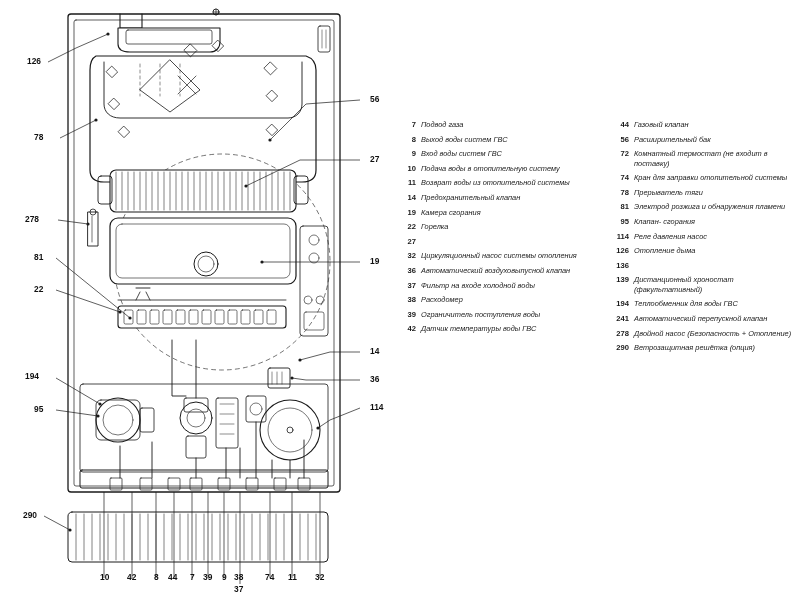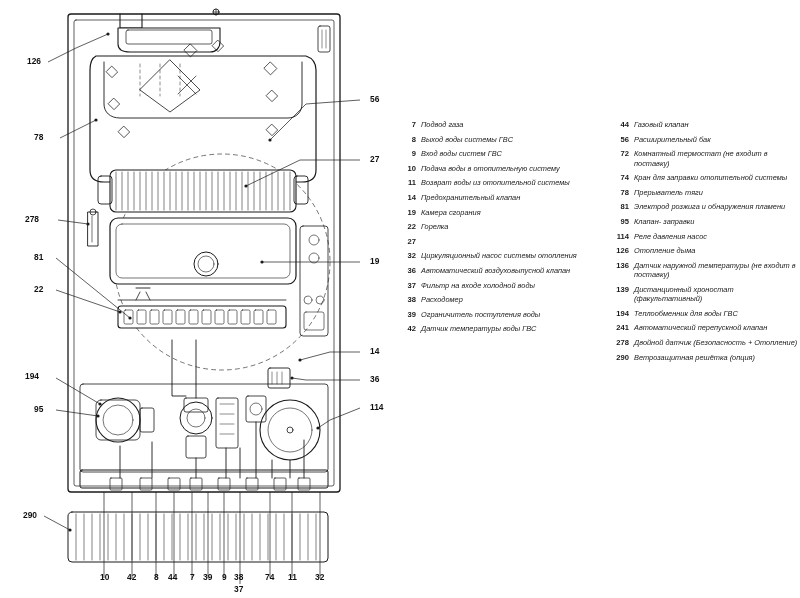--- a/index.html
+++ b/index.html
@@ -304,21 +304,21 @@
   <div class="callout" style="left:315px; top:572px;">32</div>
 
   <div class="legend">
     <div class="legend-col left" id="legend-left">
         <div class="legend-item">
           <div class="legend-num">7</div>
           <div class="legend-txt">Подвод газа</div>
         </div>
         <div class="legend-item">
           <div class="legend-num">8</div>
-          <div class="legend-txt">Выход воды системы ГВС</div>
+          <div class="legend-txt">Выход воды систем ГВС</div>
         </div>
         <div class="legend-item">
           <div class="legend-num">9</div>
           <div class="legend-txt">Вход воды систем ГВС</div>
         </div>
         <div class="legend-item">
           <div class="legend-num">10</div>
           <div class="legend-txt">Подача воды в отопительную систему</div>
         </div>
         <div class="legend-item">
@@ -385,49 +385,48 @@
         <div class="legend-item">
           <div class="legend-num">78</div>
           <div class="legend-txt">Прерыватель тяги</div>
         </div>
         <div class="legend-item">
           <div class="legend-num">81</div>
           <div class="legend-txt">Электрод розжига и обнаружения пламени</div>
         </div>
         <div class="legend-item">
           <div class="legend-num">95</div>
-          <div class="legend-txt">Клапан- заправки</div>
+          <div class="legend-txt">Клапан- сгорания</div>
         </div>
         <div class="legend-item">
           <div class="legend-num">114</div>
           <div class="legend-txt">Реле давления насос</div>
         </div>
         <div class="legend-item">
           <div class="legend-num">126</div>
           <div class="legend-txt">Отопление дыма</div>
         </div>
         <div class="legend-item">
           <div class="legend-num">136</div>
-          <div class="legend-txt">Датчик наружной температуры (не входит в поставку)</div>
         </div>
         <div class="legend-item">
           <div class="legend-num">139</div>
           <div class="legend-txt">Дистанционный хроностат (факультативный)</div>
         </div>
         <div class="legend-item">
           <div class="legend-num">194</div>
           <div class="legend-txt">Теплообменник для воды ГВС</div>
         </div>
         <div class="legend-item">
           <div class="legend-num">241</div>
           <div class="legend-txt">Автоматический перепускной клапан</div>
         </div>
         <div class="legend-item">
           <div class="legend-num">278</div>
-          <div class="legend-txt">Двойной датчик (Безопасность + Отопление)</div>
+          <div class="legend-txt">Двойной насос (Безопасность + Отопление)</div>
         </div>
         <div class="legend-item">
           <div class="legend-num">290</div>
           <div class="legend-txt">Ветрозащитная решётка (опция)</div>
         </div>
       </div>
   </div>
 
 </div>
 

